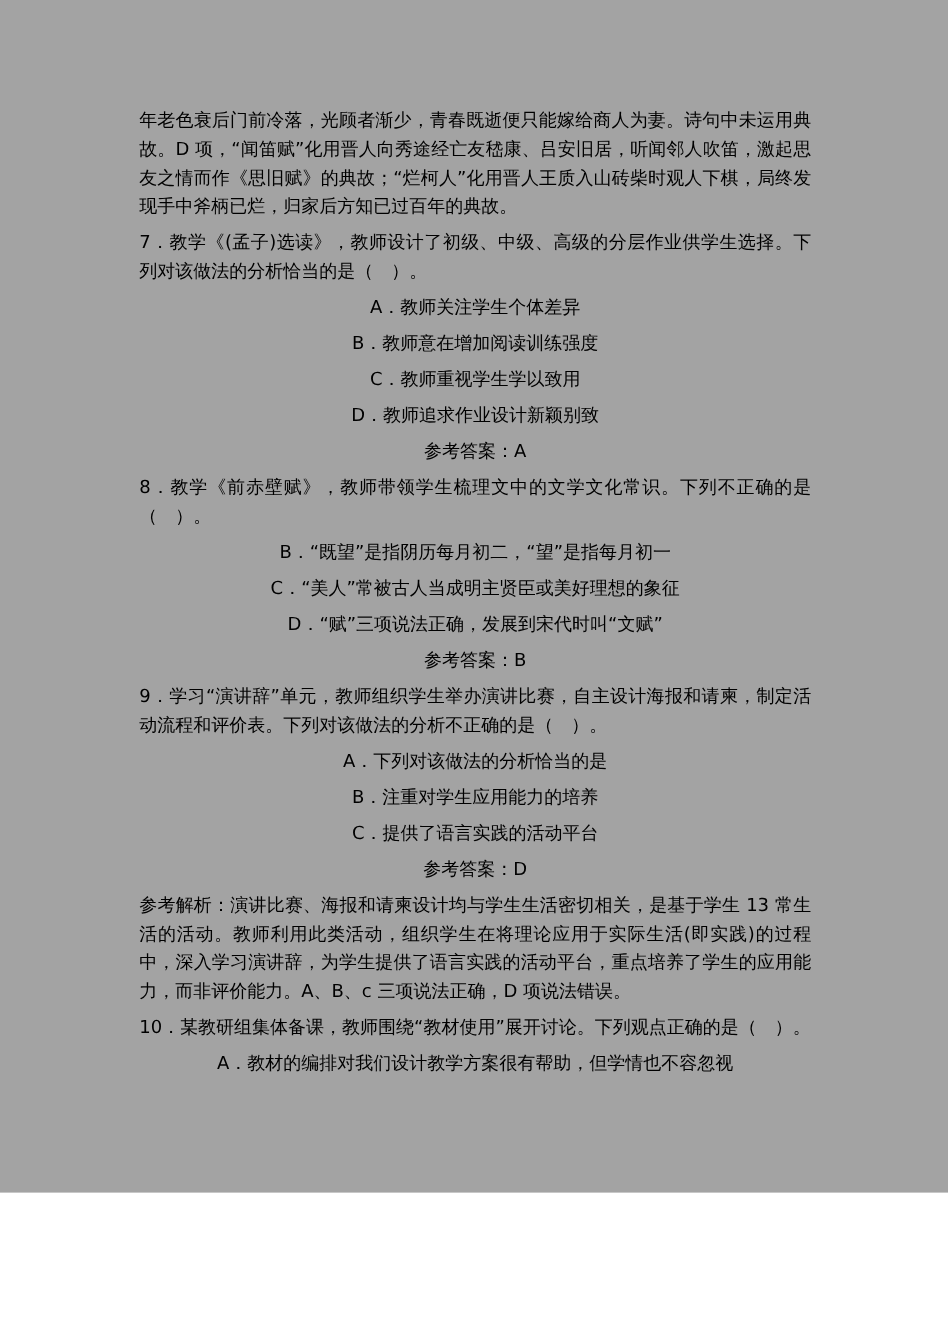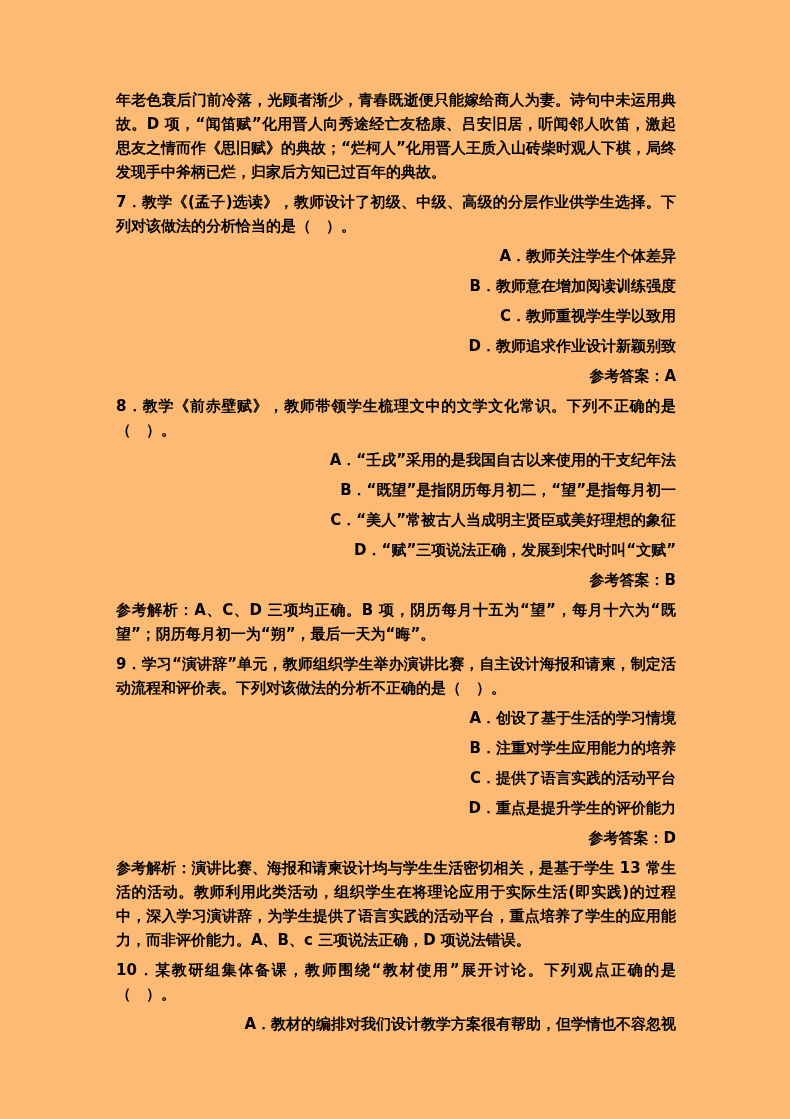--- a/index.html
+++ b/index.html
@@ -7,25 +7,24 @@
     padding: 0;
     background: #ffffff;
   }
   body {
     font-family: "DejaVu Sans", "Liberation Sans", sans-serif;
     color: #000000;
   }
   .page {
     position: relative;
     width: 790px;
-    height: 1119px;
-    background: #fdba74;
+    height: 994px;
+    background: #a3a3a3;
     overflow: hidden;
     box-sizing: border-box;
-    font-weight: bold;
   }
   .content {
     position: absolute;
     left: 116px;
     top: 88px;
     width: 560px;
   }
   
   .para {
     font-size: 15px;
@@ -39,51 +38,48 @@
   .para:last-child {
     margin-bottom: 0;
   }
   
   .para.stem {
     text-align: justify;
   }
   
   .para.opt,
   .para.ans {
-    text-align: right;
+    text-align: center;
   }
 </style>
 </head>
 <body>
 
 <div class="page">
   <div class="content">
 
     <p class="para stem">年老色衰后门前冷落，光顾者渐少，青春既逝便只能嫁给商人为妻。诗句中未运用典故。D 项，“闻笛赋”化用晋人向秀途经亡友嵇康、吕安旧居，听闻邻人吹笛，激起思友之情而作《思旧赋》的典故；“烂柯人”化用晋人王质入山砖柴时观人下棋，局终发现手中斧柄已烂，归家后方知已过百年的典故。</p>
 
     <p class="para stem">7．教学《(孟子)选读》，教师设计了初级、中级、高级的分层作业供学生选择。下列对该做法的分析恰当的是（　）。</p>
     <p class="para opt">A．教师关注学生个体差异</p>
     <p class="para opt">B．教师意在增加阅读训练强度</p>
     <p class="para opt">C．教师重视学生学以致用</p>
     <p class="para opt">D．教师追求作业设计新颖别致</p>
     <p class="para ans">参考答案：A</p>
 
     <p class="para stem">8．教学《前赤壁赋》，教师带领学生梳理文中的文学文化常识。下列不正确的是（　）。</p>
-    <p class="para opt">A．“壬戌”采用的是我国自古以来使用的干支纪年法</p>
     <p class="para opt">B．“既望”是指阴历每月初二，“望”是指每月初一</p>
     <p class="para opt">C．“美人”常被古人当成明主贤臣或美好理想的象征</p>
     <p class="para opt">D．“赋”三项说法正确，发展到宋代时叫“文赋”</p>
     <p class="para ans">参考答案：B</p>
-    <p class="para stem">参考解析：A、C、D 三项均正确。B 项，阴历每月十五为“望”，每月十六为“既望”；阴历每月初一为“朔”，最后一天为“晦”。</p>
 
     <p class="para stem">9．学习“演讲辞”单元，教师组织学生举办演讲比赛，自主设计海报和请柬，制定活动流程和评价表。下列对该做法的分析不正确的是（　）。</p>
-    <p class="para opt">A．创设了基于生活的学习情境</p>
+    <p class="para opt">A．下列对该做法的分析恰当的是</p>
     <p class="para opt">B．注重对学生应用能力的培养</p>
     <p class="para opt">C．提供了语言实践的活动平台</p>
-    <p class="para opt">D．重点是提升学生的评价能力</p>
     <p class="para ans">参考答案：D</p>
     <p class="para stem">参考解析：演讲比赛、海报和请柬设计均与学生生活密切相关，是基于学生 13 常生活的活动。教师利用此类活动，组织学生在将理论应用于实际生活(即实践)的过程中，深入学习演讲辞，为学生提供了语言实践的活动平台，重点培养了学生的应用能力，而非评价能力。A、B、c 三项说法正确，D 项说法错误。</p>
 
     <p class="para stem">10．某教研组集体备课，教师围绕“教材使用”展开讨论。下列观点正确的是（　）。</p>
     <p class="para opt">A．教材的编排对我们设计教学方案很有帮助，但学情也不容忽视</p>
 
   </div>
 </div>
 
 </body></html>

